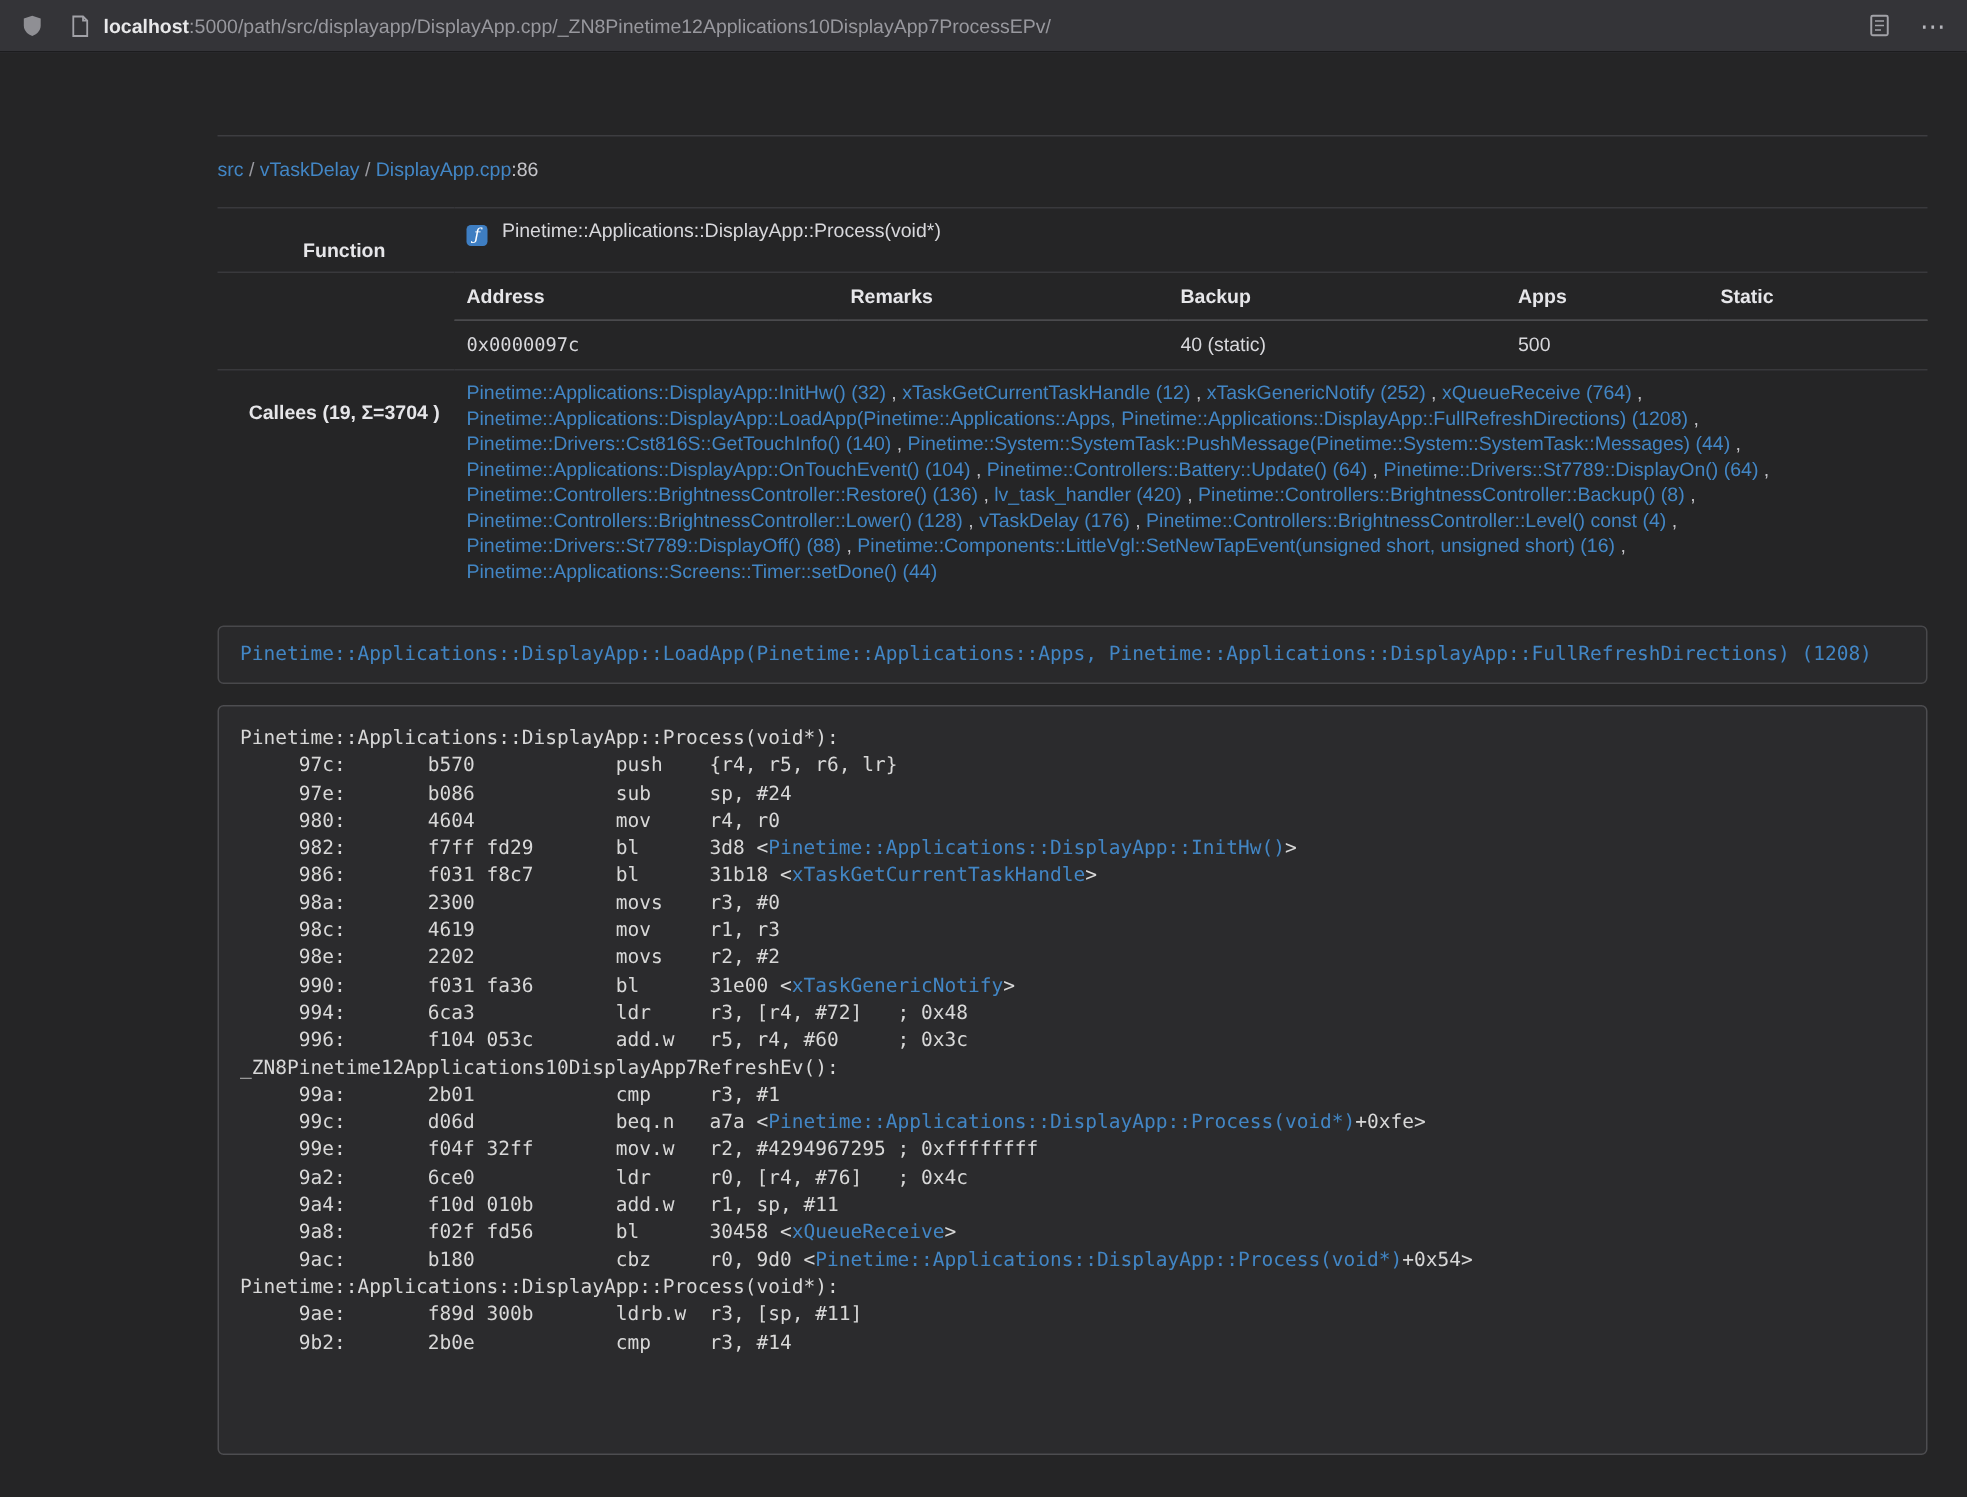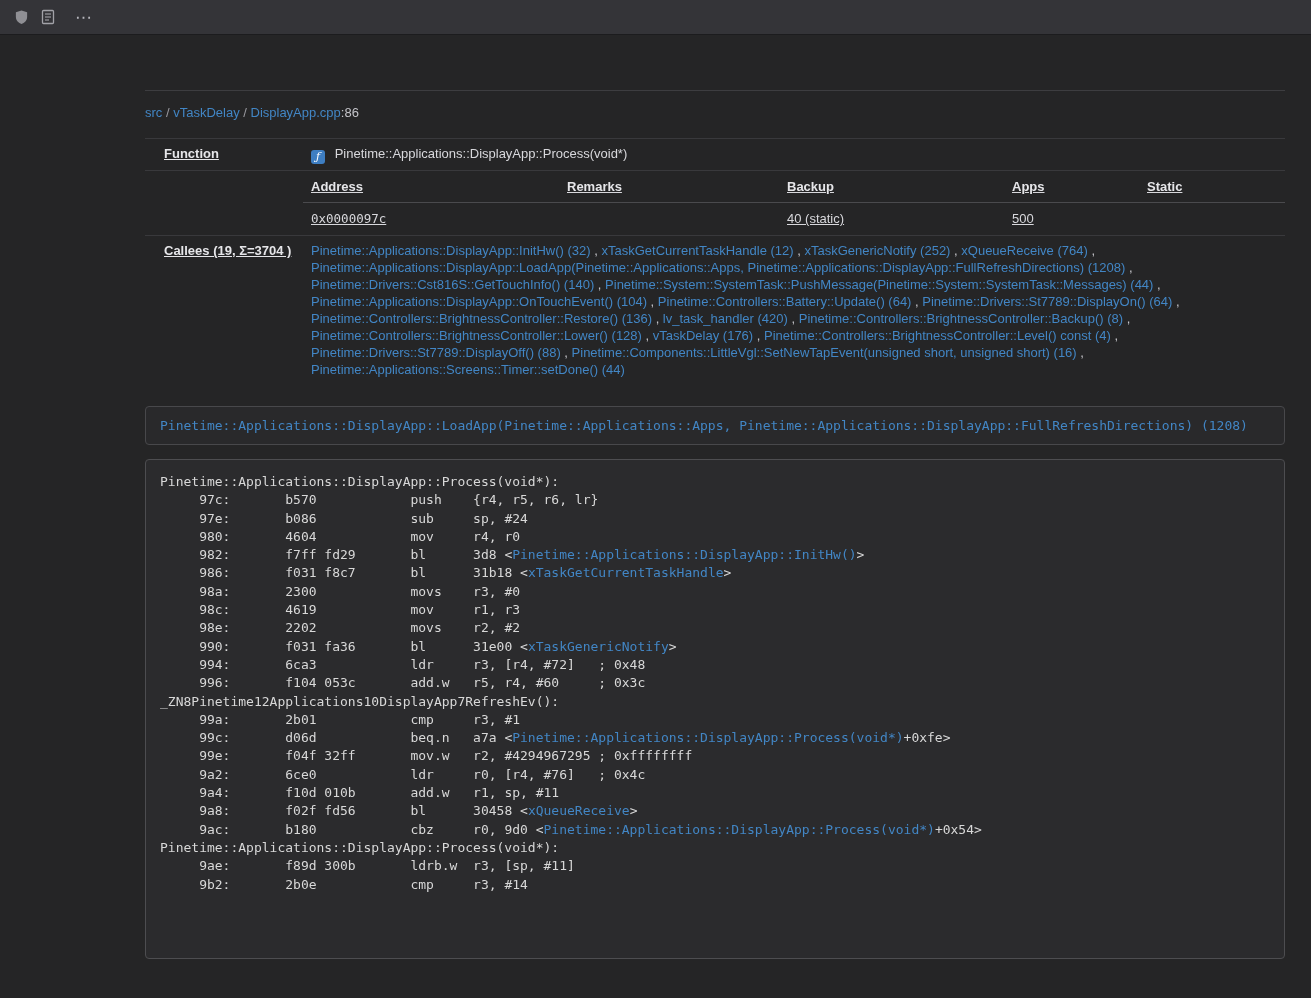--- a/index.html
+++ b/index.html
@@ -35,25 +35,25 @@
 
   hr { border: 0; border-top: 1px solid #3d3d40; margin: 11px 0 13px; }
 
   .breadcrumb { font-size: 13px; line-height: 17px; color: #c4c4c9; margin-bottom: 17px; }
   .bc-sep { color: #9a9aa0; }
 
   
   table.fn { width: 100%; border-collapse: collapse; font-size: 13px; margin-bottom: 22px; }
   table.fn > tbody > tr { border-top: 1px solid #39393c; }
   table.fn > tbody > tr > th {
-    text-align: left; vertical-align: top; font-weight: 700; color: #e6e6e9;
-    padding: 6px 8px 6px 19px; white-space: nowrap; line-height: 17px; text-decoration: underline;
+    text-align: center; vertical-align: top; font-weight: 700; color: #e6e6e9;
+    padding: 19px 8px 6px 19px; white-space: nowrap; line-height: 17px;
   }
   table.fn > tbody > tr > td { padding: 6px 8px; vertical-align: top; line-height: 17px; }
-  table.fn > tbody > tr > td.p0 { padding: 0; text-decoration: underline; }
+  table.fn > tbody > tr > td.p0 { padding: 0; }
   col.c-label { width: 158px; }
 
   table.inner { width: 100%; border-collapse: collapse; }
   table.inner thead th {
     text-align: left; font-weight: 700; color: #e6e6e9;
     padding: 7px 8px; border-bottom: 1px solid #4a4a4d; line-height: 17px;
   }
   table.inner tbody td { padding: 7px 8px 8px; line-height: 17px; }
   .mono { font-family: "DejaVu Sans Mono", monospace; font-size: 12.5px; }
 
@@ -85,20 +85,29 @@
 </style>
 </head>
 <body>
 
 <div class="navbar">
   <span class="nav-icon">
     <svg width="15" height="16" viewBox="0 0 16 16">
         <path d="M8 1 L14 3 V8 C14 12 11 14.3 8 15.4 C5 14.3 2 12 2 8 V3 Z" fill="#8f8f94"></path>
       </svg>
   </span>
+  <div class="urlbar">
+    <span class="nav-icon">
+      <svg width="13" height="15" viewBox="0 0 14 16">
+          <path d="M2 1 h7 l3 3 v11 h-10 z" fill="none" stroke="#a2a2a8" stroke-width="1.3"></path>
+          <path d="M9 1 v3 h3" fill="none" stroke="#a2a2a8" stroke-width="1.3"></path>
+        </svg>
+    </span>
+    <span class="url"><b>localhost</b><span>:5000/path/src/displayapp/DisplayApp.cpp/_ZN8Pinetime12Applications10DisplayApp7ProcessEPv/</span></span>
+  </div>
   <div class="nav-right">
     <span class="nav-icon">
       <svg width="14" height="16" viewBox="0 0 14 16">
           <rect x="1.5" y="1.5" width="11" height="13" rx="1" fill="none" stroke="#a2a2a8" stroke-width="1.3"></rect>
           <line x1="4" y1="5" x2="10" y2="5" stroke="#a2a2a8" stroke-width="1.1"></line>
           <line x1="4" y1="8" x2="10" y2="8" stroke="#a2a2a8" stroke-width="1.1"></line>
           <line x1="4" y1="11" x2="8" y2="11" stroke="#a2a2a8" stroke-width="1.1"></line>
         </svg>
     </span>
     <span class="dots">⋯</span>

